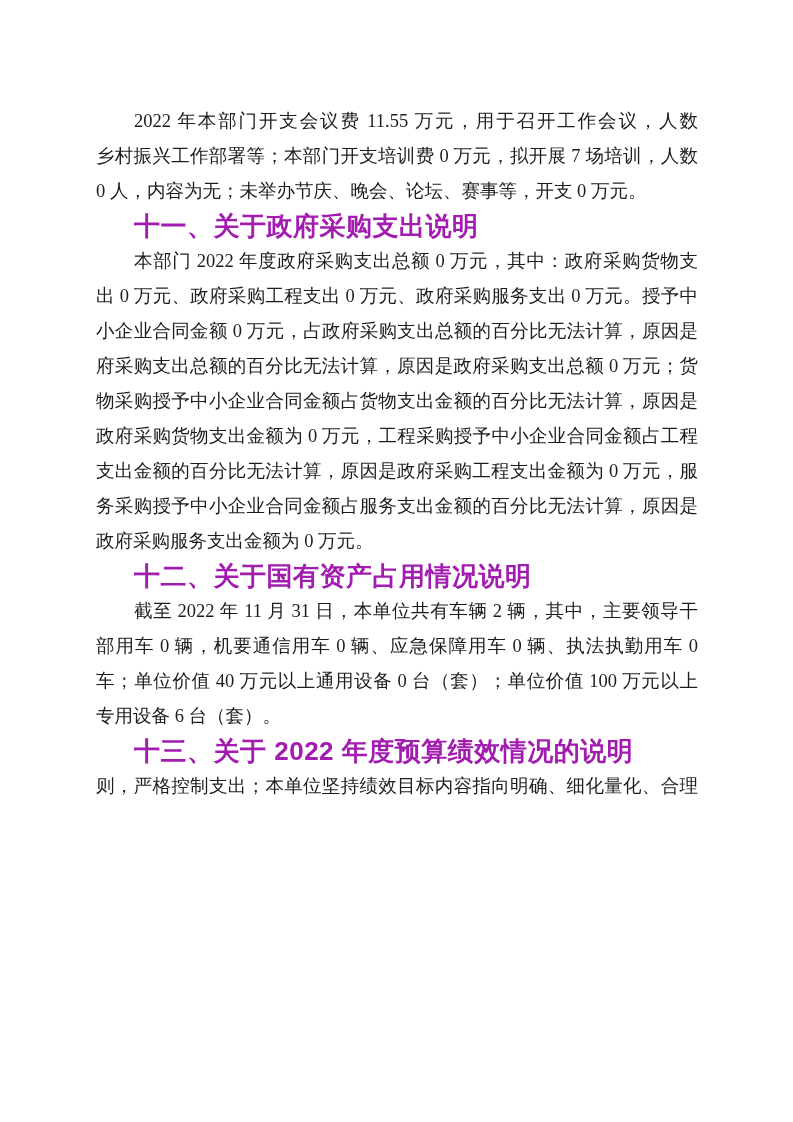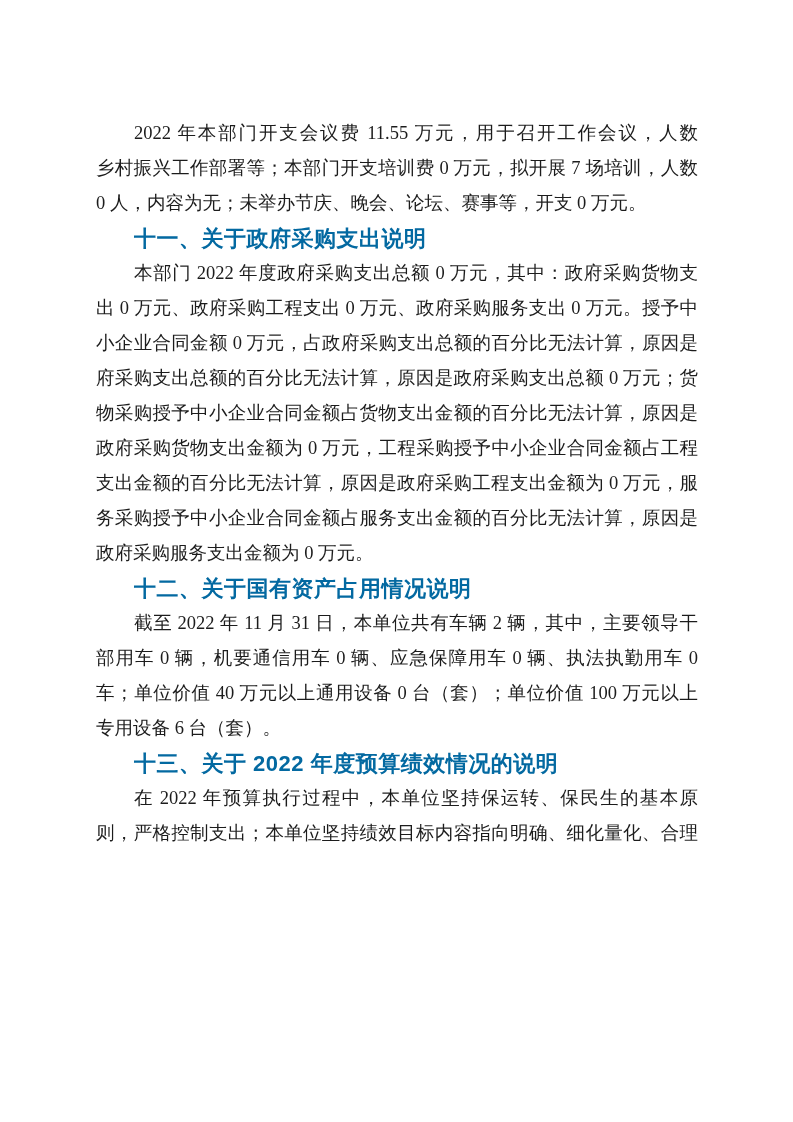--- a/index.html
+++ b/index.html
@@ -17,21 +17,21 @@
     position: absolute;
     left: 0; top: 0;
     width: 793px;
     height: 1122px;
     background: #ffffff;
     overflow: hidden;
   }
   .content {
     position: absolute;
     left: 96px;
-    top: 116px;
+    top: 104px;
     width: 602px;
     color: #1c1c1c;
   }
   .para { margin: 0; padding: 0; }
   .line {
     font-family: "Liberation Serif", "DejaVu Serif", serif;
     font-size: 18.5px;
     line-height: 35px;
     height: 35px;
     overflow: hidden;
@@ -39,26 +39,26 @@
     text-align-last: justify;
     text-justify: inter-character;
     white-space: normal;
     color: #1c1c1c;
   }
   .line.first { text-indent: 38px; }
   .line.endline { text-align-last: left; }
   .heading {
     font-family: "Liberation Sans", "DejaVu Sans", sans-serif;
     font-weight: 700;
-    font-size: 22px;
+    font-size: 26px;
     line-height: 35px;
     height: 35px;
     text-indent: 38px;
     letter-spacing: 0.5px;
-    color: #0369a1;
+    color: #a21caf;
     white-space: nowrap;
   }
   .heading.sub { text-indent: 28px; }
 </style>
 </head>
 <body>
 
 <div class="page">
   <div class="content">
 
@@ -88,18 +88,17 @@
       <div class="line first">截至 2022 年 11 月 31 日，本单位共有车辆 2 辆，其中，主要领导干</div>
       <div class="line">部用车 0 辆，机要通信用车 0 辆、应急保障用车 0 辆、执法执勤用车 0</div>
       <div class="line">车；单位价值 40 万元以上通用设备 0 台（套）；单位价值 100 万元以上</div>
       <div class="line endline">专用设备 6 台（套）。</div>
     </div>
 
     <div class="heading">十三、关于 2022 年度预算绩效情况的说明</div>
 
 
     <div class="para">
-      <div class="line first">在 2022 年预算执行过程中，本单位坚持保运转、保民生的基本原</div>
       <div class="line">则，严格控制支出；本单位坚持绩效目标内容指向明确、细化量化、合理</div>
     </div>
 
   </div>
 </div>
 
 </body></html>

